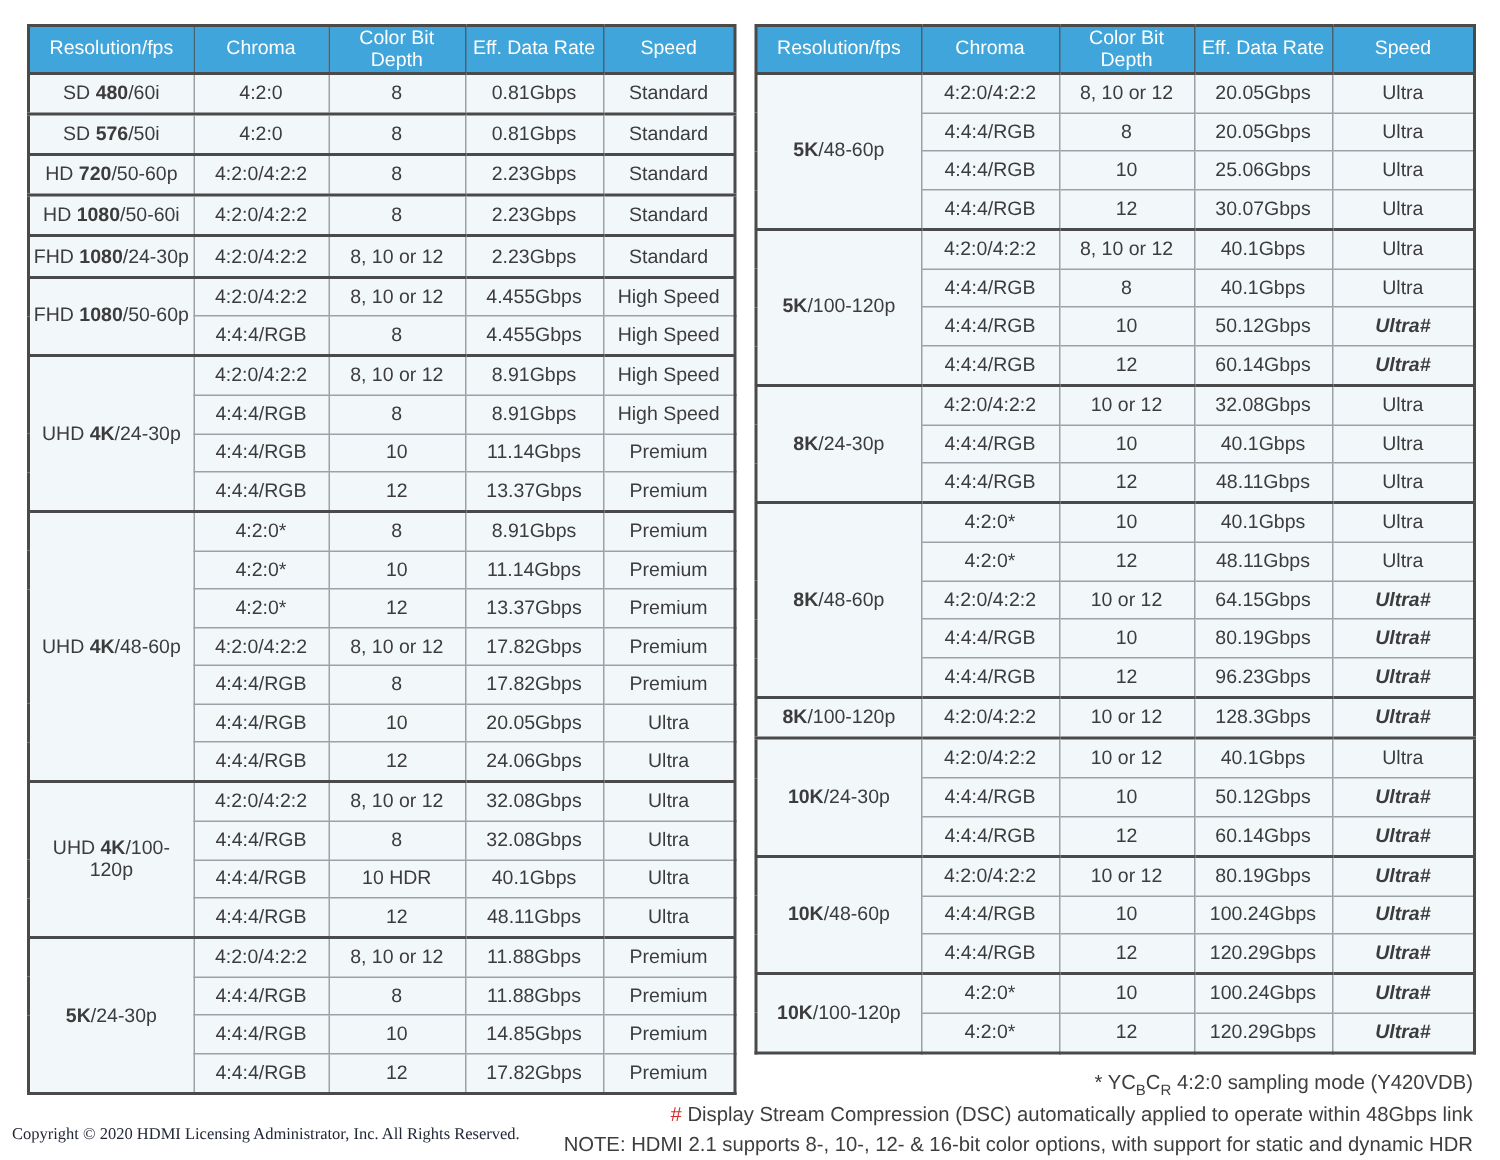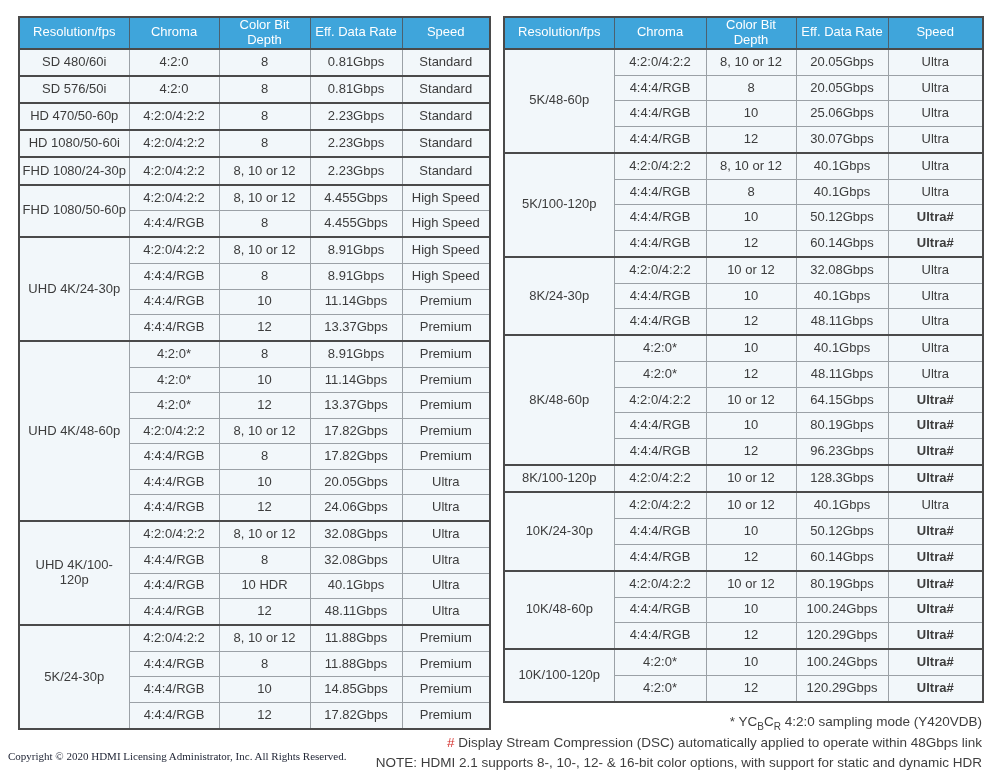--- a/index.html
+++ b/index.html
@@ -18,25 +18,25 @@
     text-align:center; vertical-align:middle; font-size:13px;
     color:#3C3C3C; padding:0 2px; line-height:1.15;
   }
   .fmt th {
     background:#3FA5DB; color:#ffffff; font-weight:400; height:28px;
     border:1px solid #4C6170; border-top:2px solid #4A4A4A;
     border-bottom:2px solid #4A4A4A;
   }
   .fmt td { border:1px solid #9BA1A6; background:#F2F7FA; }
   .fmt tr.gfirst td { border-top:2px solid #4A4A4A; }
-  .res .b { font-weight:400; }
+  .res .b { font-weight:700; }
   .sc-standard { color:#E8933A; }
   .sc-high     { color:#74B9E6; }
   .sc-plain    { color:#3C3C3C;margin-top:35px; }
-  .sc-dsc      { color:#D32E2B; font-weight:700; }
+  .sc-dsc      { color:#D32E2B; font-weight:700;font-style:italic; }
   .notes {
     position:absolute; right:18px; top:712px; text-align:right;
     font-size:13.5px; color:#3E3E3E; line-height:20.5px;
   }
   .notes .hash { color:#D32E2B; }
   .notes sub { font-size:10px; line-height:0; }
   .copyright {
     position:absolute; left:8px; top:750px;
     font-family:"Liberation Serif", serif; font-size:11px; color:#232838;
   }
@@ -70,21 +70,21 @@
         <td class="sc-standard">Standard</td>
       </tr>
       <tr class="gfirst">
         <td class="res" rowspan="1"><span>SD </span><span class="b">576</span><span>/50i</span></td>
         <td>4:2:0</td>
         <td>8</td>
         <td>0.81Gbps</td>
         <td class="sc-standard">Standard</td>
       </tr>
       <tr class="gfirst">
-        <td class="res" rowspan="1"><span>HD </span><span class="b">470</span><span>/50-60p</span></td>
+        <td class="res" rowspan="1"><span>HD </span><span class="b">720</span><span>/50-60p</span></td>
         <td>4:2:0/4:2:2</td>
         <td>8</td>
         <td>2.23Gbps</td>
         <td class="sc-standard">Standard</td>
       </tr>
       <tr class="gfirst">
         <td class="res" rowspan="1"><span>HD </span><span class="b">1080</span><span>/50-60i</span></td>
         <td>4:2:0/4:2:2</td>
         <td>8</td>
         <td>2.23Gbps</td>

